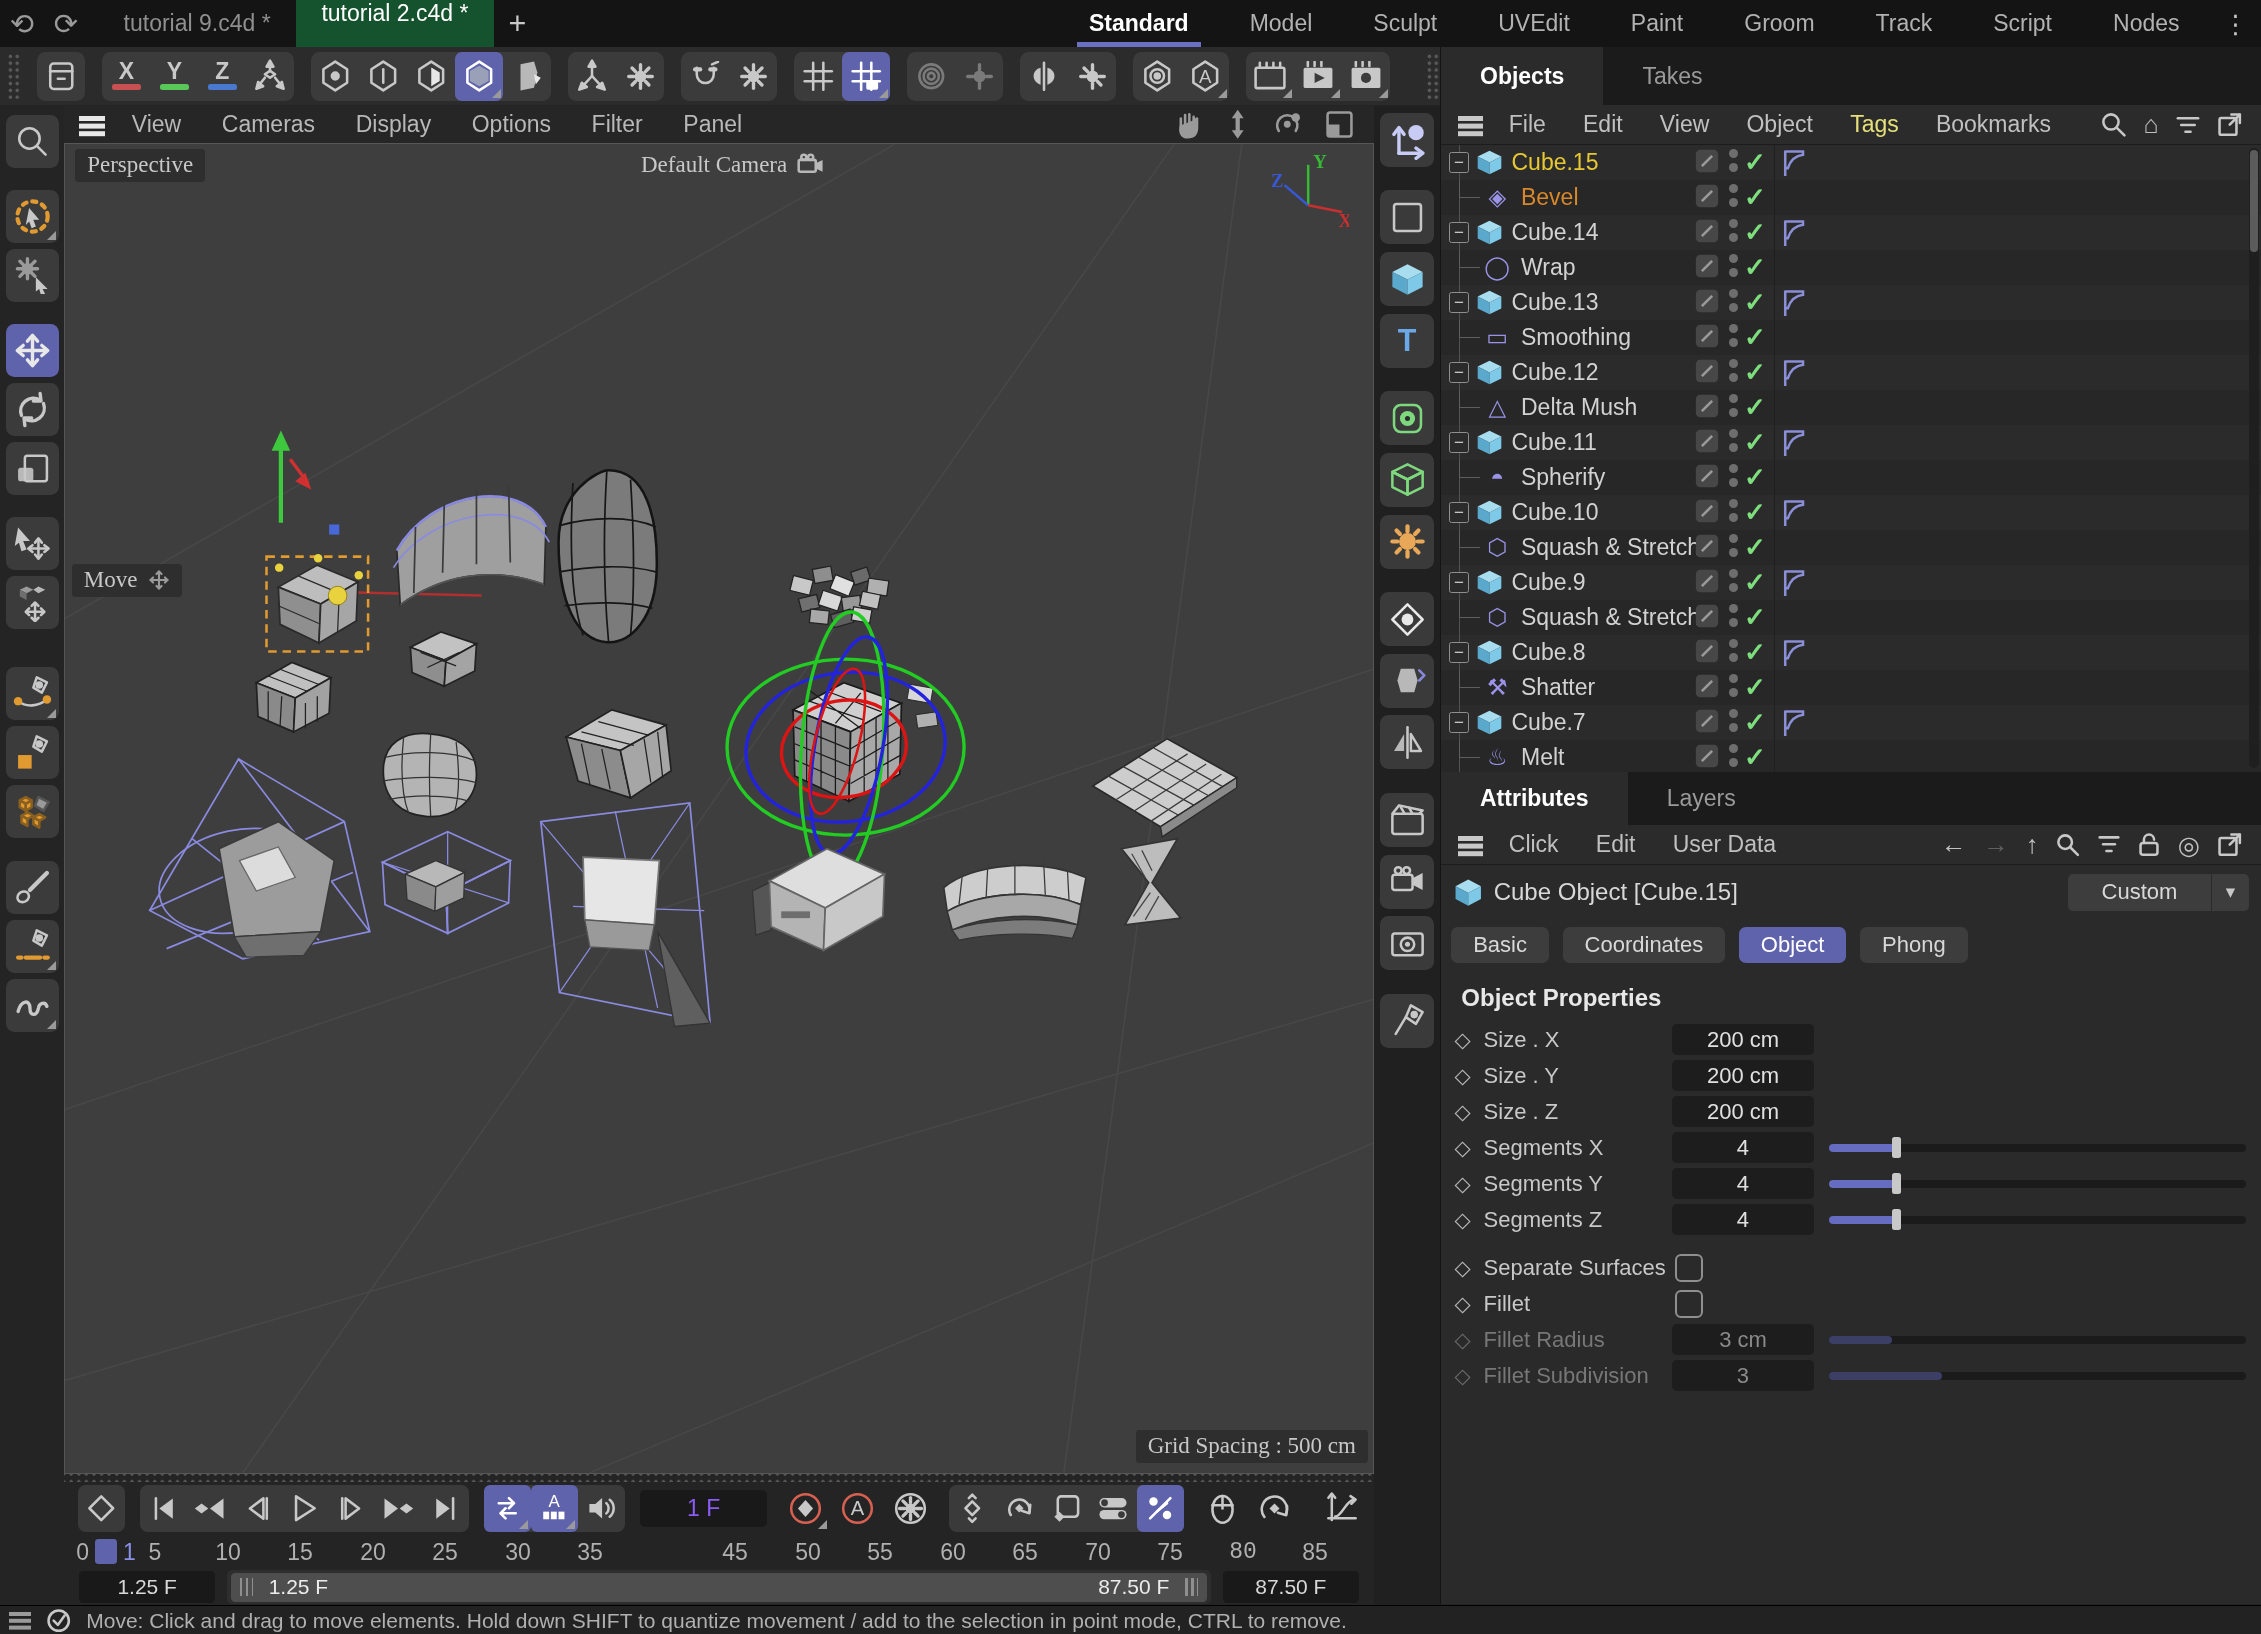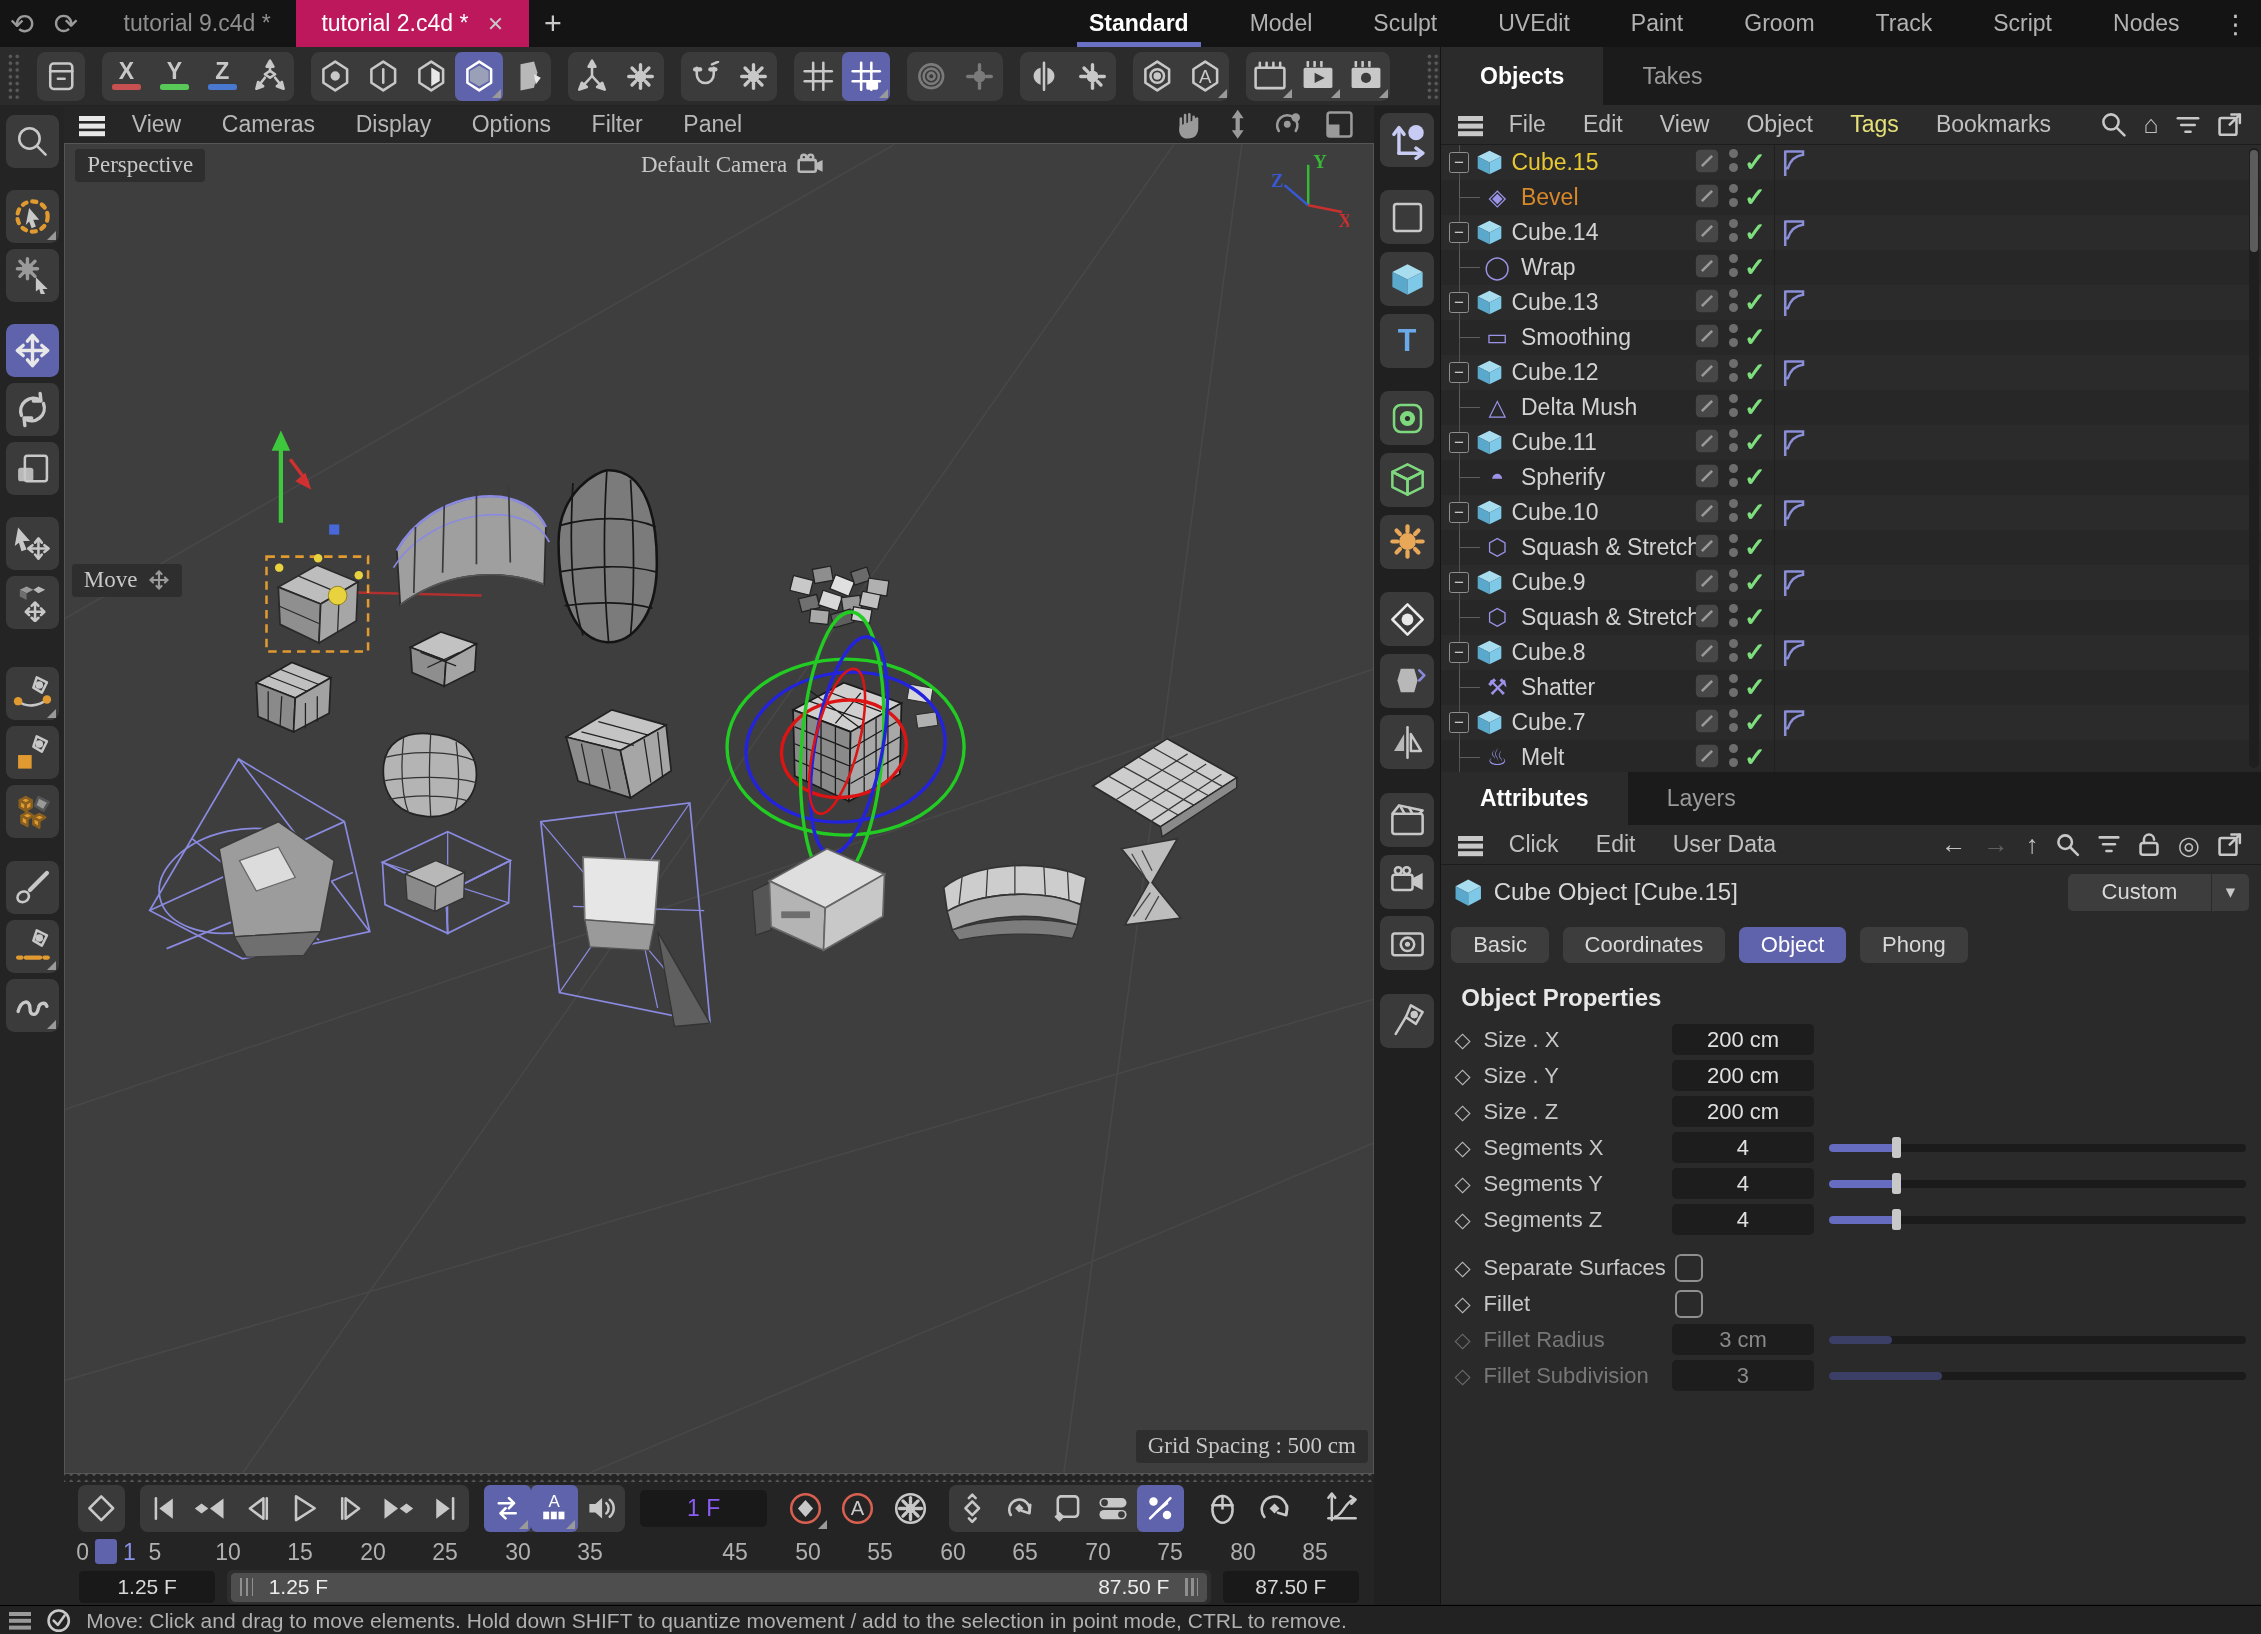--- a/index.html
+++ b/index.html
@@ -4,21 +4,21 @@
 <style>
   html,body{margin:0;padding:0;background:#0d0d0d;}
   #app{position:relative;width:2261px;height:1635px;background:#232323;font-family:"Liberation Sans",sans-serif;color:#c8c8c8;overflow:hidden;-webkit-font-smoothing:antialiased;}
   .noselect{user-select:none;}
   svg.icn{stroke:#c8c8c8;fill:none;stroke-width:3;stroke-linecap:round;stroke-linejoin:round;display:block;}
   
   #topbar{position:absolute;left:0;top:0;width:2261px;height:47px;background:#141414;display:flex;align-items:stretch;}
   .histbtn{width:44px;display:flex;align-items:center;justify-content:center;font-size:29px;color:#9a9a9a;}
   #tabs{display:flex;align-items:stretch;margin-left:10.2px;}
   .tab{display:flex;align-items:center;gap:18.6px;padding:0 25.4px;font-size:23px;color:#8f8f8f;}
-  .tab.active{background:#be185d;color:#ffffff;}
+  .tab.active{background:#14532d;color:#ffffff;flex-direction:column;}
   .tabx{color:#c8c8c8;font-size:20.3px;}
   .plusbtn{width:47px;display:flex;align-items:center;justify-content:center;font-size:30.5px;color:#c8c8c8;}
   #layouts{margin-left:auto;display:flex;align-items:stretch;}
   .layout{position:relative;display:flex;align-items:center;padding:0 30.5px;font-size:23px;color:#b2b2b2;}
   .layout.active{color:#ffffff;font-weight:bold;}
   .layout.active::after{content:"";position:absolute;left:18.6px;right:18.6px;bottom:0;height:5.1px;background:#6a70c4;}
   .kebab{width:51px;display:flex;align-items:center;justify-content:center;font-size:25.4px;color:#c8c8c8;}
   
   #toolbar{position:absolute;left:0;top:47px;width:1440px;height:58px;background:#2b2b2b;display:flex;align-items:center;gap:17px;padding-left:6.8px;box-sizing:border-box;}
   .dots-v{width:13.6px;height:46px;background-image:radial-gradient(#5a5a5a 1.7px,transparent 2.1px);background-size:6.8px 6.8px;}
@@ -941,21 +941,21 @@
           <span class="tick" style="left: 454px;">30</span>
           <span class="tick" style="left: 526px;">35</span>
           <span class="tick" style="left: 599px; margin-top: 35px;">40</span>
           <span class="tick" style="left: 671px;">45</span>
           <span class="tick" style="left: 744px;">50</span>
           <span class="tick" style="left: 816px;">55</span>
           <span class="tick" style="left: 889px;">60</span>
           <span class="tick" style="left: 961px;">65</span>
           <span class="tick" style="left: 1034px;">70</span>
           <span class="tick" style="left: 1106px;">75</span>
-          <span class="tick" style="left: 1179px;">80</span>
+          <span class="tick" style="left: 1179px; font-family: Liberation Mono, monospace;">80</span>
           <span class="tick" style="left: 1251px;">85</span>
         </div>
       <div id="rangebar">
         <div class="rfield">
             <span>1.25 F</span>
           </div>
         <div id="rtrack">
           <div id="rinner">
             <span class="grip"></span>
             <span>1.25 F</span>

